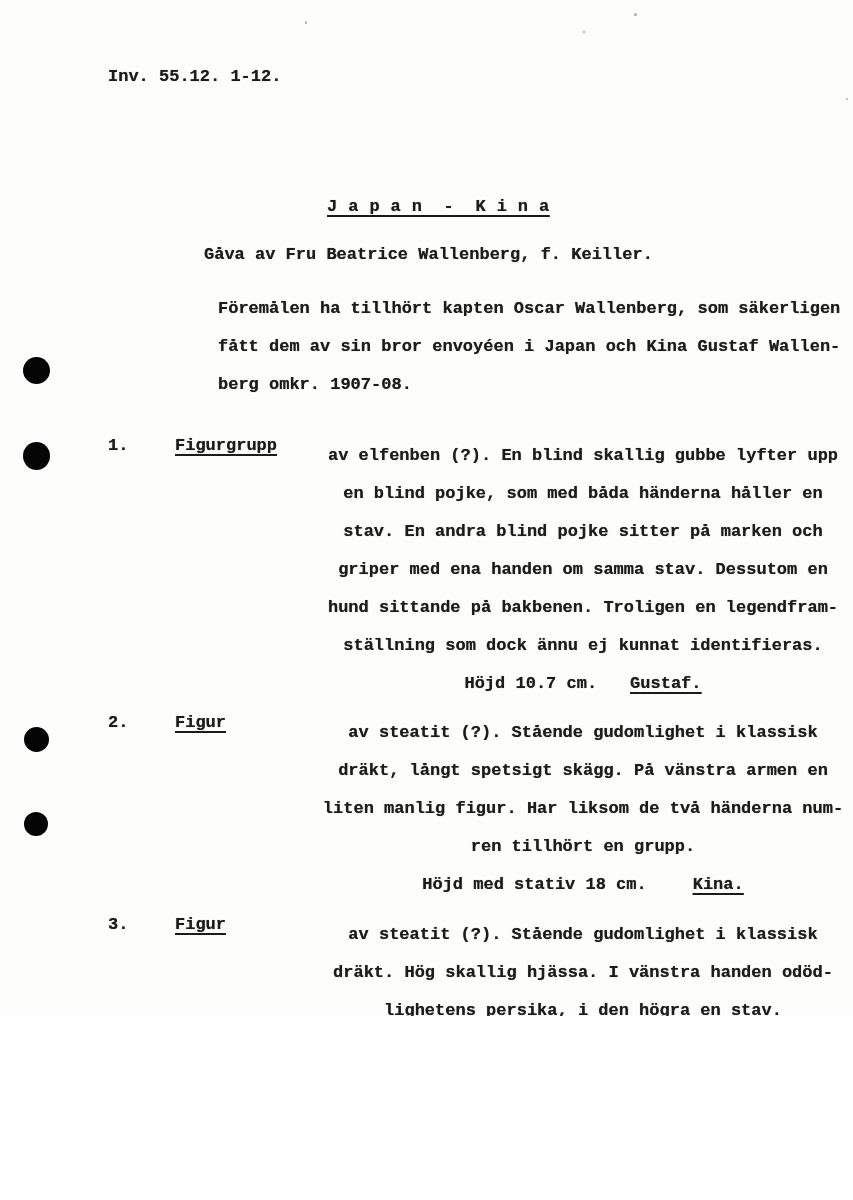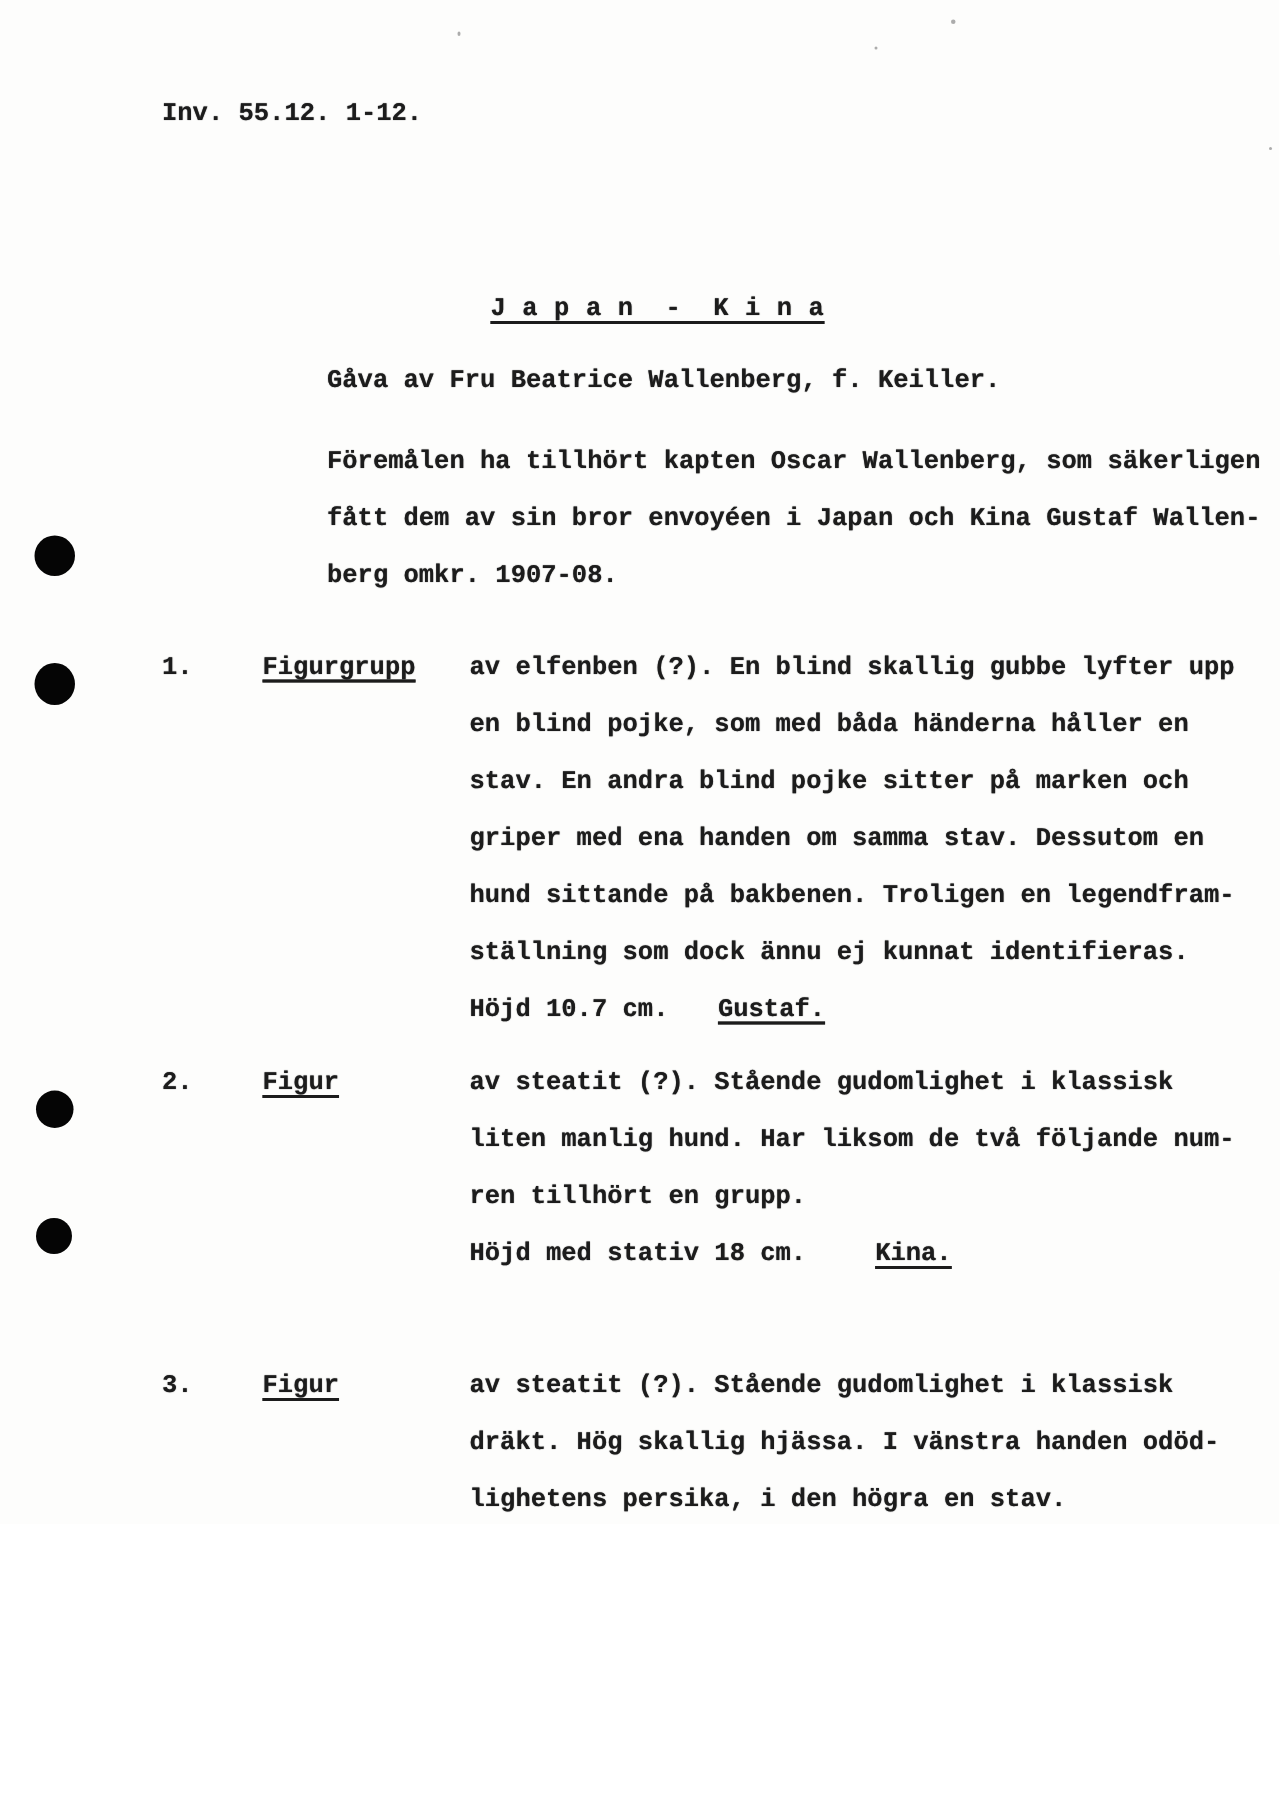--- a/index.html
+++ b/index.html
@@ -26,33 +26,33 @@
 
   .doc-title {
     left: 327px; top: 188px;
     white-space: pre;
     letter-spacing: 0.4px;
     text-decoration: underline;
     text-decoration-thickness: 2px;
     text-underline-offset: 4px;
   }
 
-  .gift-line { left: 218px; top: 236px; }
+  .gift-line { left: 204px; top: 236px; }
 
   .provenance { left: 218px; top: 290px; width: 640px; }
 
   .item { left: 0; width: 853px; }
   .item-number { position: absolute; left: 108px; top: 0; }
   .item-label  {
     position: absolute; left: 175px; top: 0;
     text-decoration: underline;
     text-decoration-thickness: 2px;
     text-underline-offset: 4px;
   }
-  .item-body { position: absolute; left: 313px; top: 0; width: 540px; }
+  .item-body { position: absolute; left: 313px; top: 10px; width: 540px; text-align: center; }
 
   .item-1 { top: 427px; }
   .item-2 { top: 704px; }
   .item-3 { top: 906px; }
 
   .origin {
     display: inline-block;
     margin-left: 33px;
     text-decoration: underline;
     text-decoration-thickness: 2px;
@@ -127,21 +127,22 @@
         <span>Höjd 10.7 cm.</span><span class="origin">Gustaf.</span>
       </div>
     </div>
   </div>
 
   <div class="abs item item-2">
     <div class="line item-number">2.</div>
     <div class="line item-label">Figur</div>
     <div class="item-body">
       <div class="line">av steatit (?). Stående gudomlighet i klassisk</div>
-      <div class="line">liten manlig hund. Har liksom de två följande num-</div>
+      <div class="line">dräkt, långt spetsigt skägg. På vänstra armen en</div>
+      <div class="line">liten manlig figur. Har liksom de två händerna num-</div>
       <div class="line">ren tillhört en grupp.</div>
       <div class="line">
         <span>Höjd med stativ 18 cm.</span><span class="origin">Kina.</span>
       </div>
     </div>
   </div>
 
   <div class="abs item item-3">
     <div class="line item-number">3.</div>
     <div class="line item-label">Figur</div>

